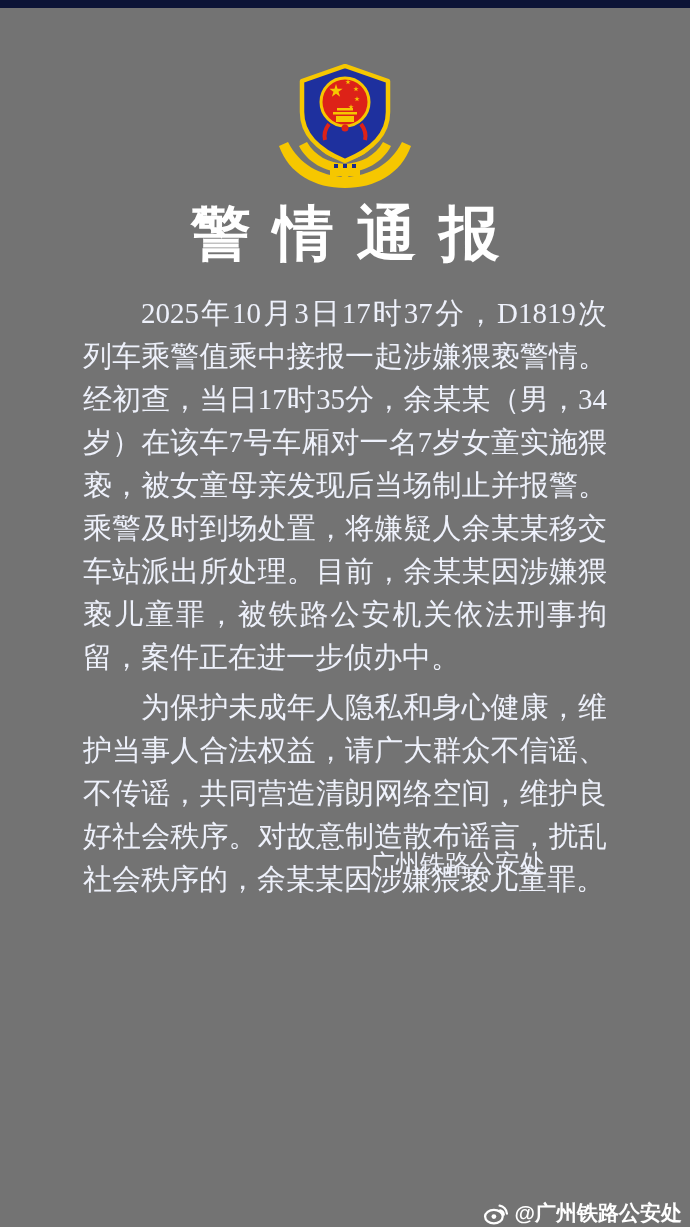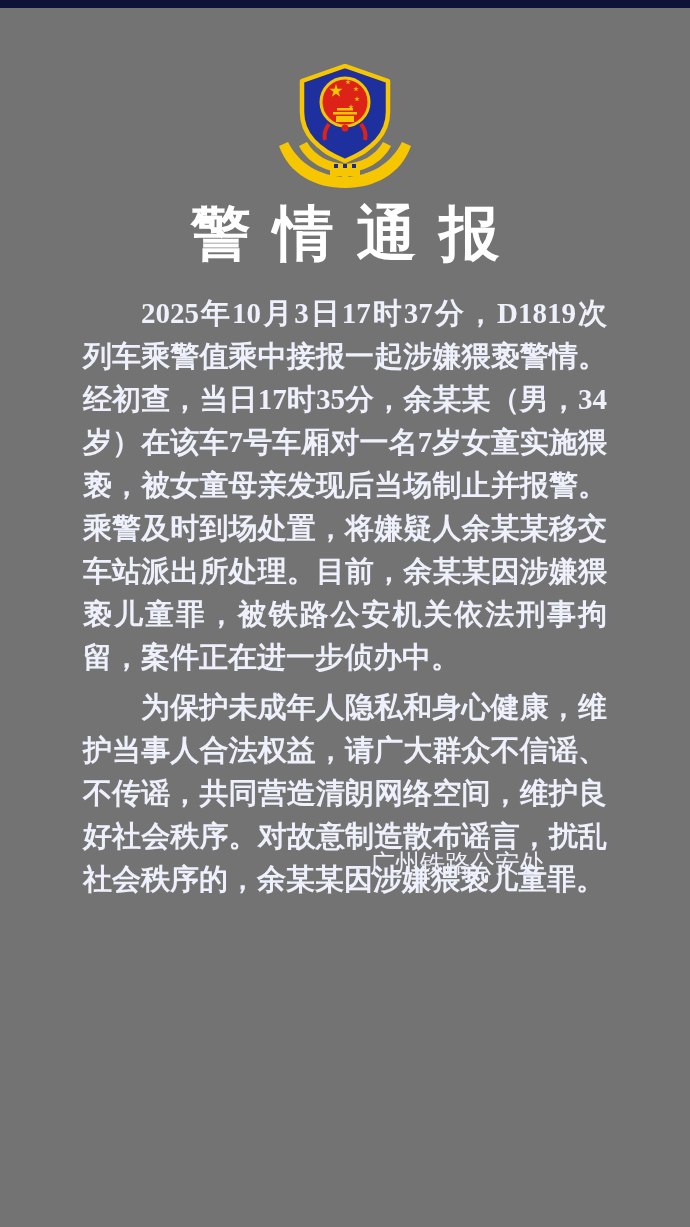--- a/index.html
+++ b/index.html
@@ -44,21 +44,20 @@
   
   .body-text {
     position: absolute;
     top: 284px;
     left: 83px;
     width: 524px;
     font-size: 29px;
     line-height: 43px;
     text-align: justify;
     color: #eef1fb;
-    font-weight: bold;
   }
   .body-text p { margin: 0; text-indent: 2em; }
   .body-text p + p { margin-top: 7px; }
 
   
   .sign-block {
     position: absolute;
     top: 834px;
     left: 305px;
     width: 240px;
@@ -136,14 +135,23 @@
 
   <div class="body-text">
     <p>2025年10月3日17时37分，D1819次列车乘警值乘中接报一起涉嫌猥亵警情。经初查，当日17时35分，余某某（男，34岁）在该车7号车厢对一名7岁女童实施猥亵，被女童母亲发现后当场制止并报警。乘警及时到场处置，将嫌疑人余某某移交车站派出所处理。目前，余某某因涉嫌猥亵儿童罪，被铁路公安机关依法刑事拘留，案件正在进一步侦办中。</p>
     <p>为保护未成年人隐私和身心健康，维护当事人合法权益，请广大群众不信谣、不传谣，共同营造清朗网络空间，维护良好社会秩序。对故意制造散布谣言，扰乱社会秩序的，余某某因涉嫌猥亵儿童罪。</p>
   </div>
 
   <div class="sign-block">
     <div>广州铁路公安处</div>
   </div>
 
+  <div class="watermark">
+    <svg viewBox="0 0 26 26" width="27" height="27">
+      <ellipse cx="10.5" cy="16" rx="8.5" ry="6.5" fill="none" stroke="#ffffff" stroke-width="2.2"></ellipse>
+      <circle cx="10.5" cy="16" r="2.3" fill="#ffffff"></circle>
+      <path d="M16 5.5 a8.5 8.5 0 0 1 7 7.5" fill="none" stroke="#ffffff" stroke-width="2.2" stroke-linecap="round"></path>
+      <path d="M16.5 10 a4.5 4.5 0 0 1 3.5 4" fill="none" stroke="#ffffff" stroke-width="2.2" stroke-linecap="round"></path>
+    </svg>
+    <span>@广州铁路公安处</span>
+  </div>
 
 </div>
 
 </body></html>

